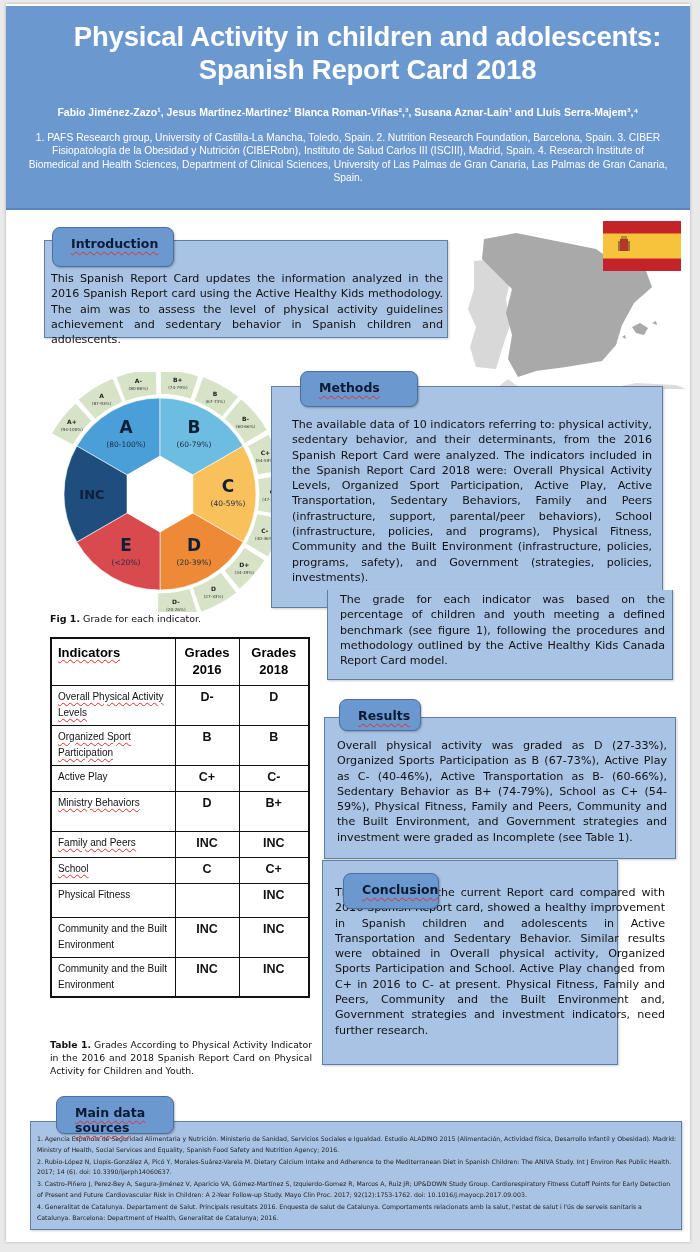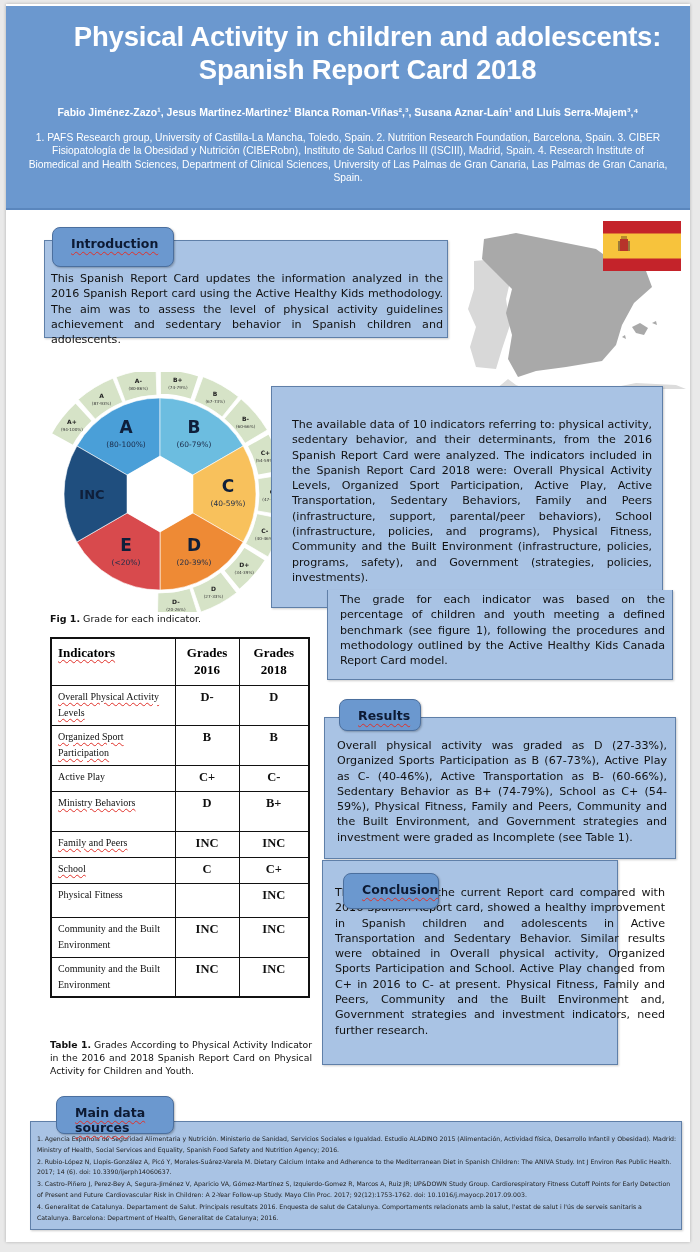--- a/index.html
+++ b/index.html
@@ -40,21 +40,21 @@
   .refs { position: absolute; left: 6px; top: 12px; width: 640px; font-family: "DejaVu Sans", sans-serif; font-size: 6.2px; line-height: 10.6px; color: #222; }
   .refs div { margin-bottom: 1.5px; }
 
   #map { position: absolute; left: 450px; top: 225px; width: 230px; height: 160px; }
   #flag { position: absolute; left: 597px; top: 217px; width: 78px; height: 50px; }
 
   #wheel { position: absolute; left: 36px; top: 368px; width: 250px; height: 240px; }
   .fig-cap { position: absolute; left: 44px; top: 609px; font-family: "DejaVu Sans", sans-serif; font-size: 9.5px; color: #111; }
   .fig-cap b { font-weight: bold; }
 
-  table.grades { position: absolute; left: 44px; top: 633px; width: 260px; border-collapse: collapse; border: 2px solid #111; font-family: Liberation Serif, serif; }
+  table.grades { position: absolute; left: 44px; top: 633px; width: 260px; border-collapse: collapse; border: 2px solid #111; font-family: Liberation Sans, sans-serif; }
   table.grades th, table.grades td { border: 1px solid #111; vertical-align: top; }
   table.grades th { font-size: 13px; font-weight: bold; text-align: left; padding: 5px 6px; line-height: 17px; height: 47px; }
   table.grades th.g { text-align: center; }
   table.grades td { font-size: 10px; line-height: 16px; padding: 3px 6px; color: #111; }
   table.grades td.grade { font-size: 12.5px; font-weight: bold; text-align: center; padding-top: 3px; }
   table.grades th:nth-child(1) { width: 124px; }
   table.grades th:nth-child(2) { width: 64px; }
   .tbl-cap { position: absolute; left: 44px; top: 1034px; width: 262px; font-family: "DejaVu Sans", sans-serif; font-size: 9.3px; line-height: 13px; text-align: justify; color: #111; }
   .tbl-cap b { font-weight: bold; }
 </style>
@@ -151,20 +151,23 @@
       <polygon points="85.09103465619133,103 118,84 150.9089653438087,103 150.9089653438087,141 118,160 85.09103465619133,141" fill="#ffffff"></polygon>
     </svg>
   <div class="fig-cap"><b>Fig 1.</b><span> Grade for each indicator.</span></div>
 
   <div class="box" id="methods">
     <p>The available data of 10 indicators referring to: physical activity, sedentary behavior, and  their determinants, from the 2016 Spanish Report Card were analyzed. The indicators included in the Spanish Report Card 2018 were: Overall Physical Activity Levels, Organized Sport Participation, Active Play, Active Transportation, Sedentary Behaviors, Family and Peers  (infrastructure,  support, parental/peer behaviors), School (infrastructure, policies, and programs), Physical Fitness, Community and the Built Environment (infrastructure, policies, programs,  safety),  and  Government  (strategies,  policies, investments).</p>
   </div>
   <div class="box" id="grade-box">
     <p>The grade for each indicator was based on the percentage of children and youth meeting a defined benchmark (see figure 1), following the procedures and methodology outlined by the Active Healthy Kids Canada Report Card model.</p>
   </div>
+  <div class="tab" id="methods-tab">
+      <span>Methods</span>
+    </div>
 
   <table class="grades">
     <thead>
       <tr>
         <th><span class="squig">Indicators</span></th>
         <th class="g">Grades 2016</th>
         <th class="g">Grades 2018</th>
       </tr>
     </thead>
     <tbody id="tbody">

